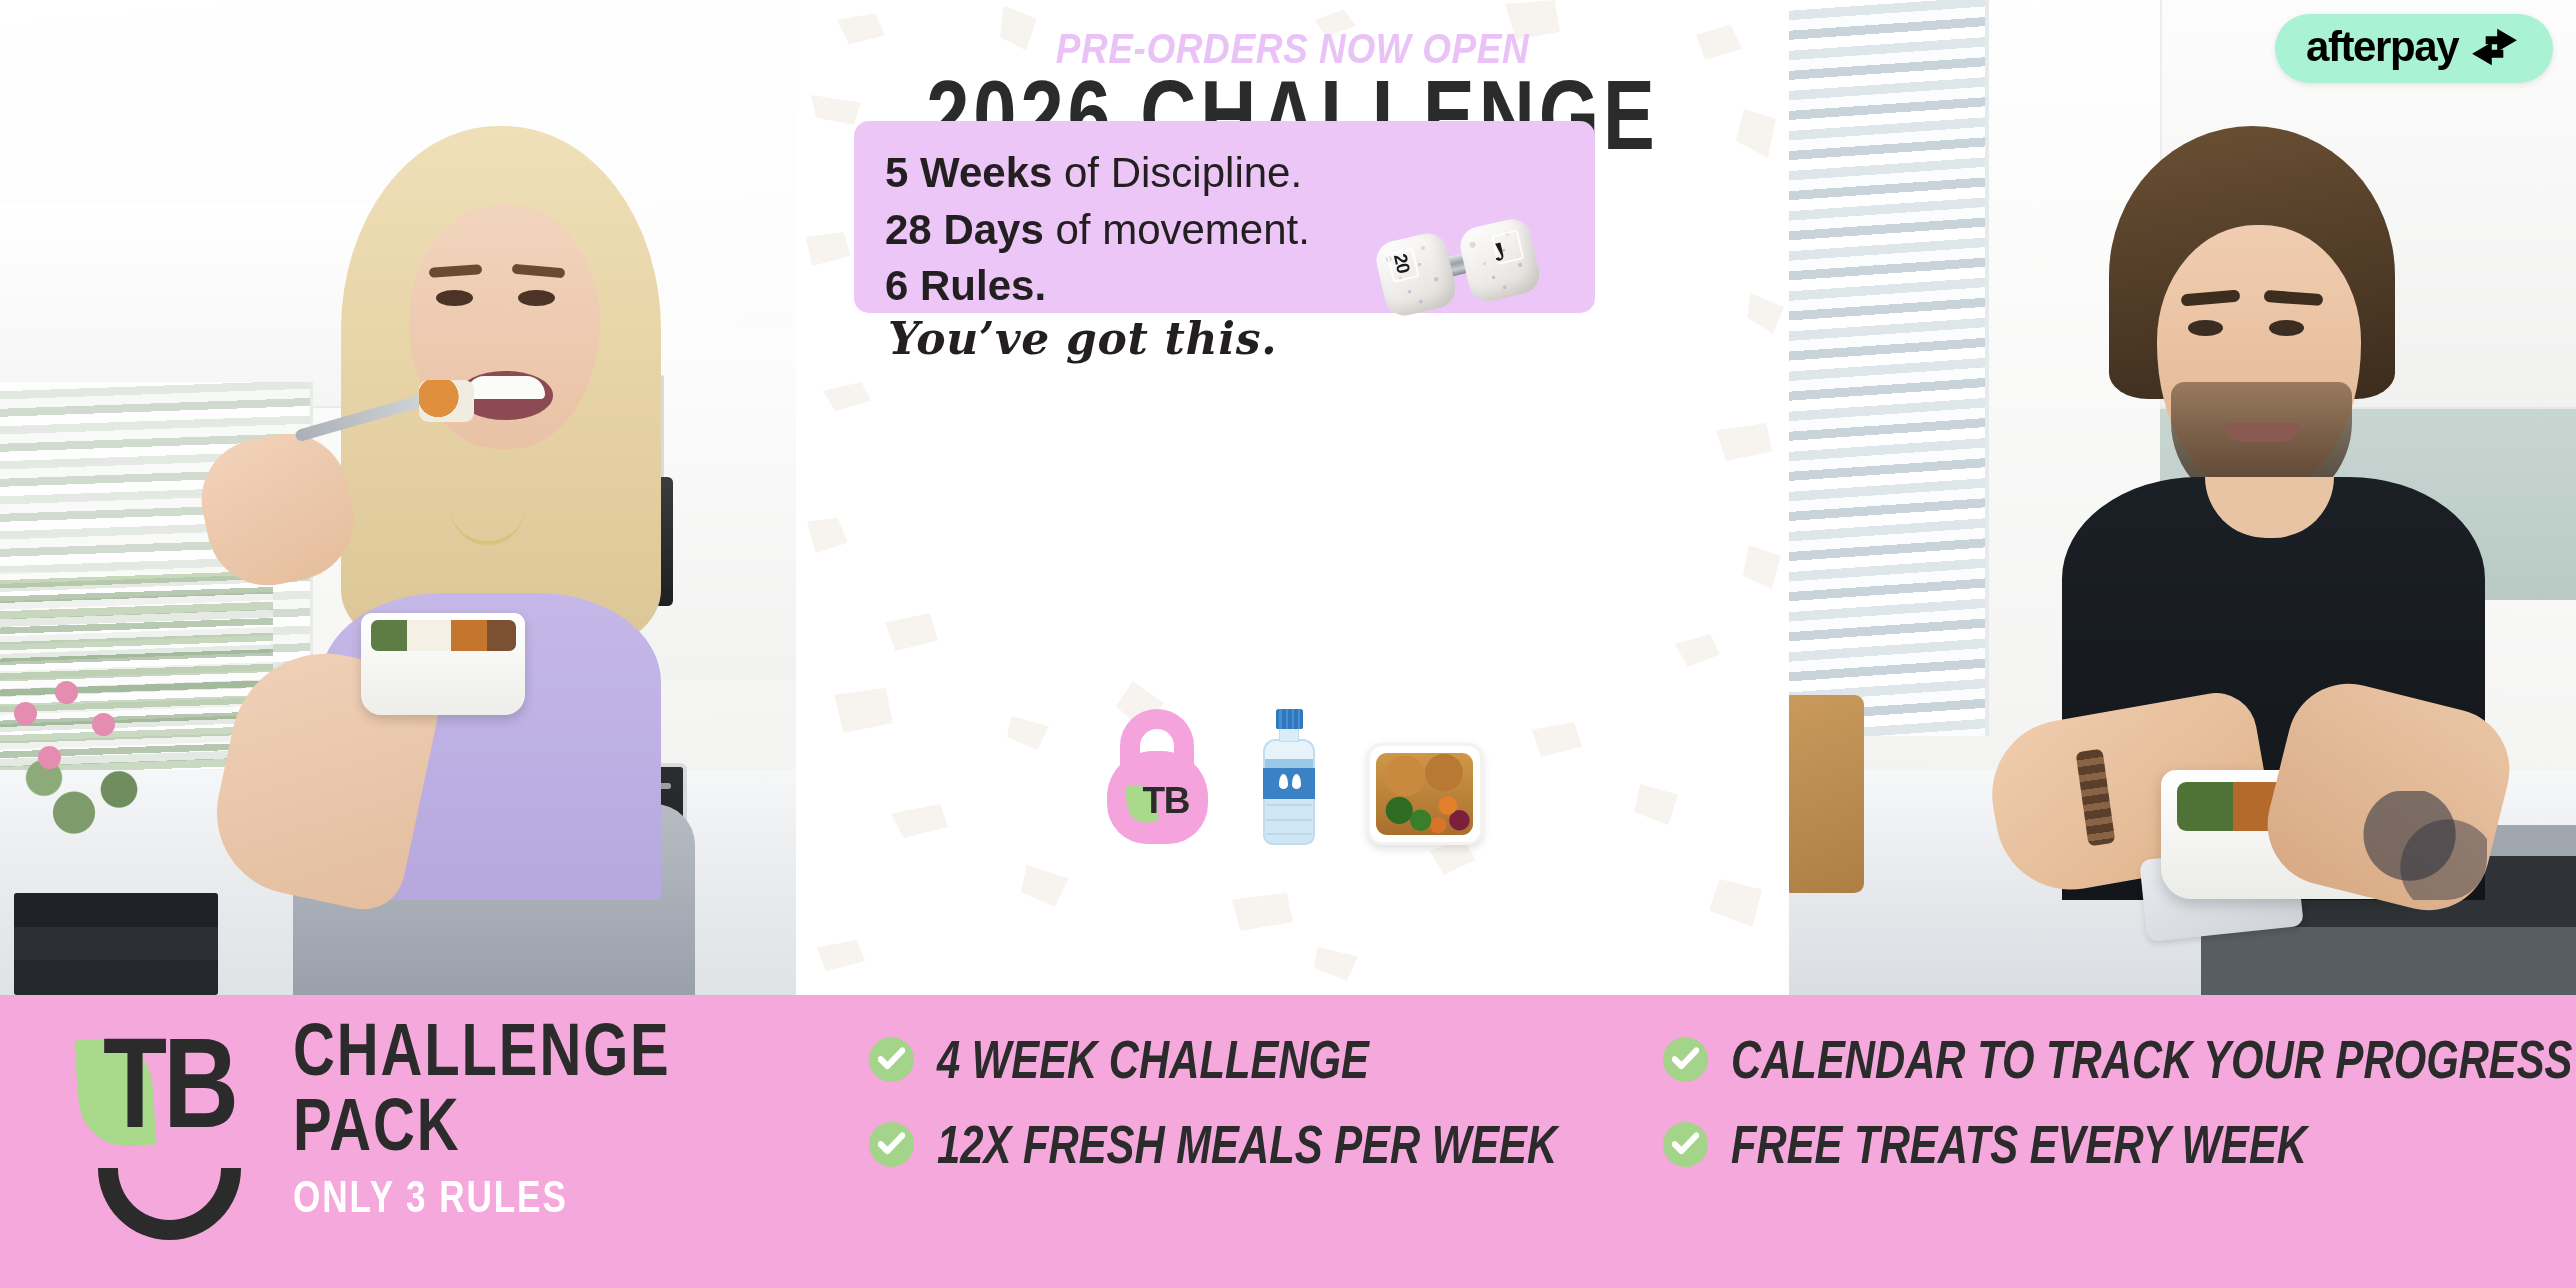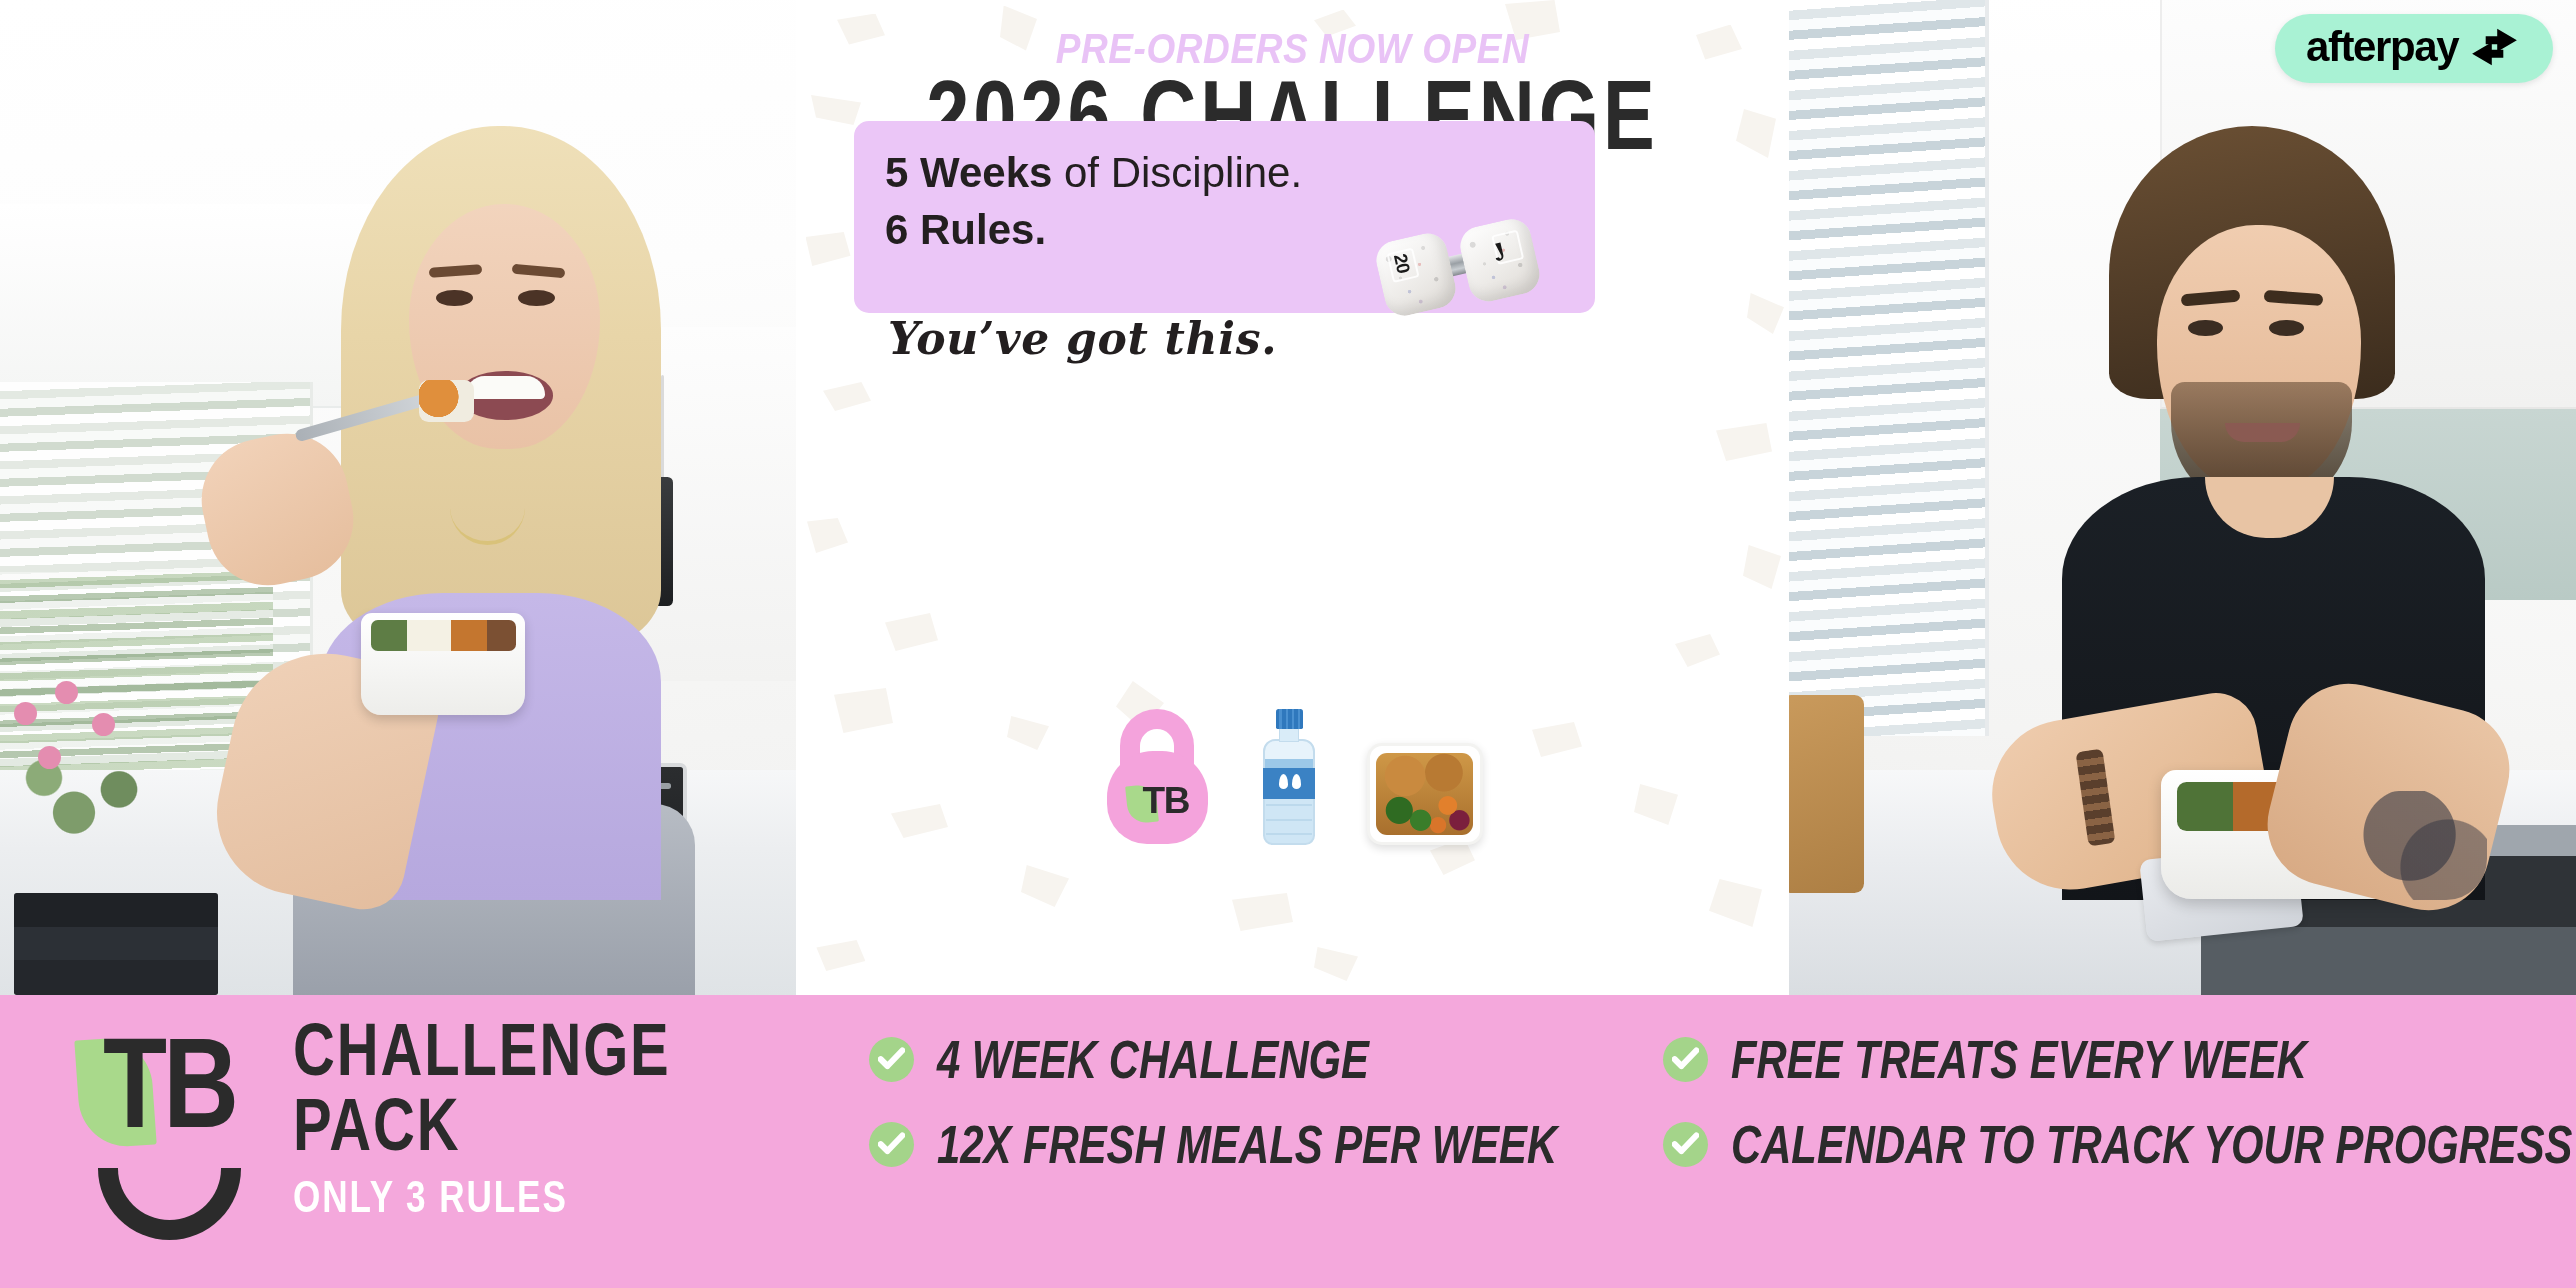--- a/index.html
+++ b/index.html
@@ -567,20 +567,23 @@
       <div class="hero-kicker">PRE-ORDERS NOW OPEN</div>
       <div class="hero-title">2026 CHALLENGE</div>
 
       <div class="rules-card"></div>
 
       <div class="rules-inner">
         <div class="rl">
           <b>5 Weeks</b><span> of Discipline.</span>
         </div>
         <div class="rl">
+          <b>28 Days</b><span> of movement.</span>
+        </div>
+        <div class="rl">
           <b>6 Rules.</b><span></span>
         </div>
       </div>
       <div class="rules-script">You’ve got this.</div>
 
       <div class="dumbbell">
         <div class="db-bar"></div>
         <div class="db-head db-left">
           <div class="db-plate" style="left:12.3px; top:11px;"></div>
           <div class="db-weight">20</div>
@@ -704,29 +707,29 @@
         </div>
       </div>
 
       <div id="check-col-2" class="check-col">
         <div class="check-item">
           <div class="check-circle">
             <svg width="27" height="24.5" viewBox="0 0 40 36">
                 <path d="M4 18 L14 28 L36 5" stroke="#fff" stroke-width="9" fill="none" stroke-linecap="round" stroke-linejoin="round"></path>
               </svg>
           </div>
-          <div class="check-label">FREE TREATS EVERY WEEK</div>
+          <div class="check-label">CALENDAR TO TRACK YOUR PROGRESS</div>
         </div>
         <div class="check-item">
           <div class="check-circle">
             <svg width="27" height="24.5" viewBox="0 0 40 36">
                 <path d="M4 18 L14 28 L36 5" stroke="#fff" stroke-width="9" fill="none" stroke-linecap="round" stroke-linejoin="round"></path>
               </svg>
           </div>
-          <div class="check-label">CALENDAR TO TRACK YOUR PROGRESS</div>
+          <div class="check-label">FREE TREATS EVERY WEEK</div>
         </div>
       </div>
 
     </div>
   </div>
 
 </div>
 
 
 </body></html>

